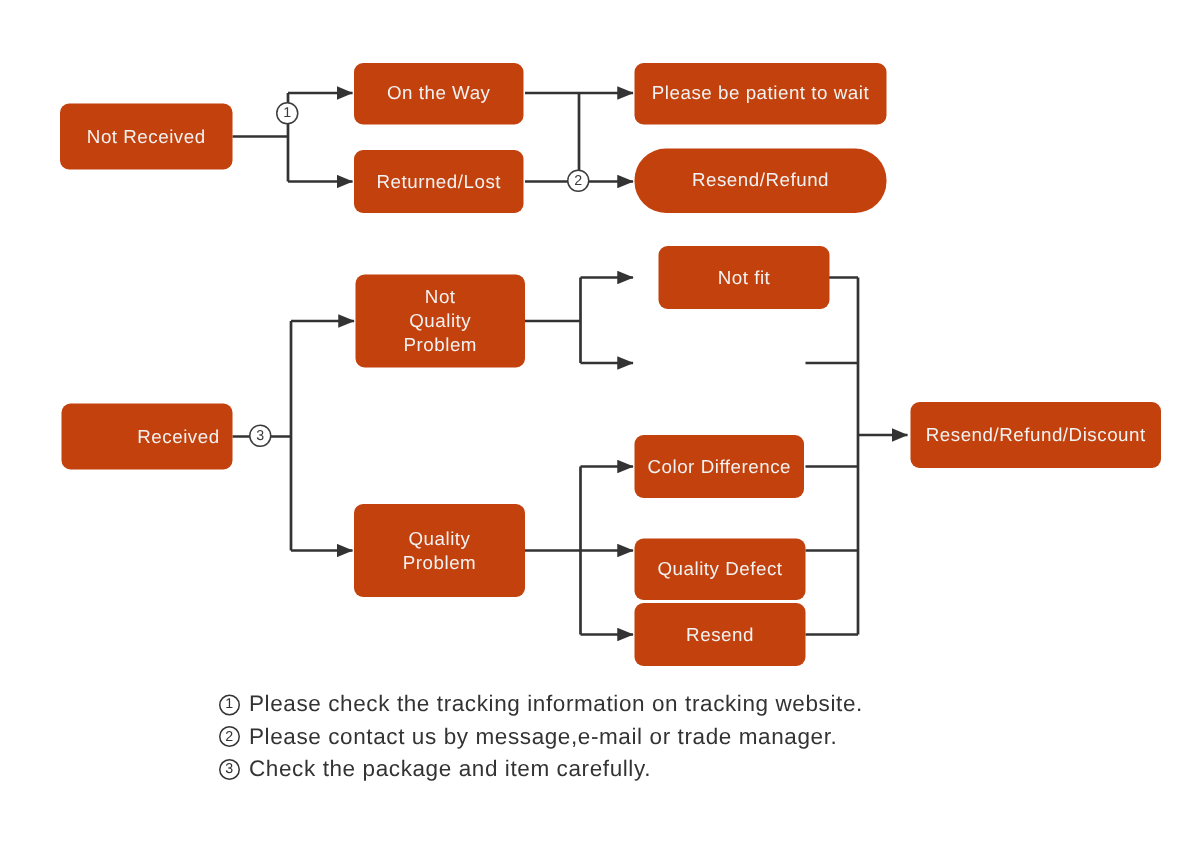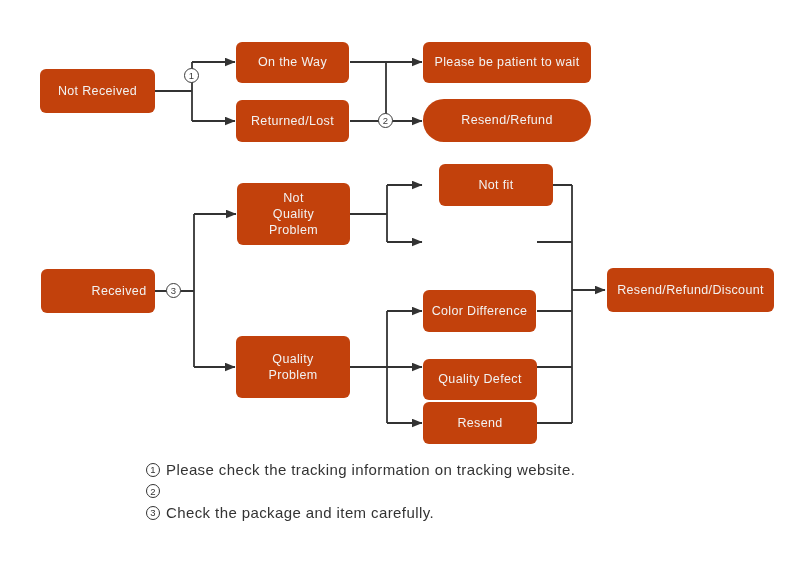--- a/index.html
+++ b/index.html
@@ -140,20 +140,21 @@
     <span>3</span>
   </div>
 
   <div class="notes">
     <div class="note">
       <span class="note-marker">1</span>
       <span>Please check the tracking information on tracking website.</span>
     </div>
     <div class="note">
       <span class="note-marker">2</span>
+      <span>Please contact us by message,e-mail or trade manager.</span>
     </div>
     <div class="note">
       <span class="note-marker">3</span>
       <span>Check the package and item carefully.</span>
     </div>
   </div>
 
 </div>
 
 </body></html>

